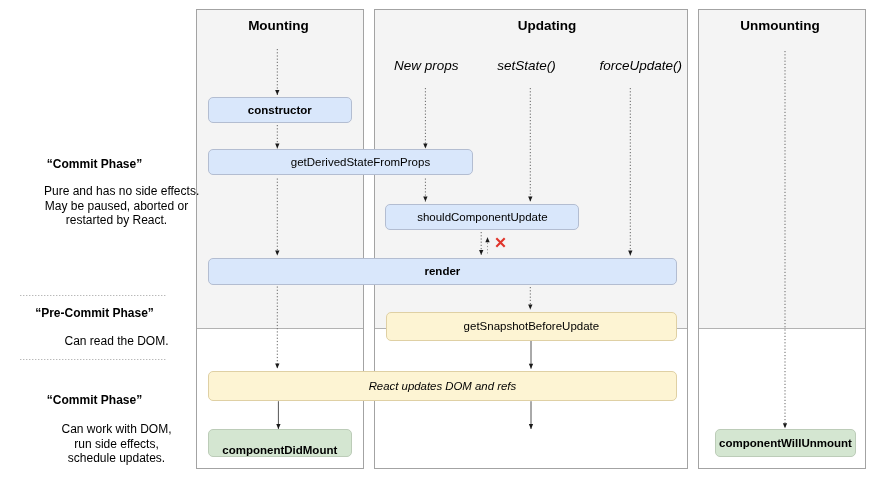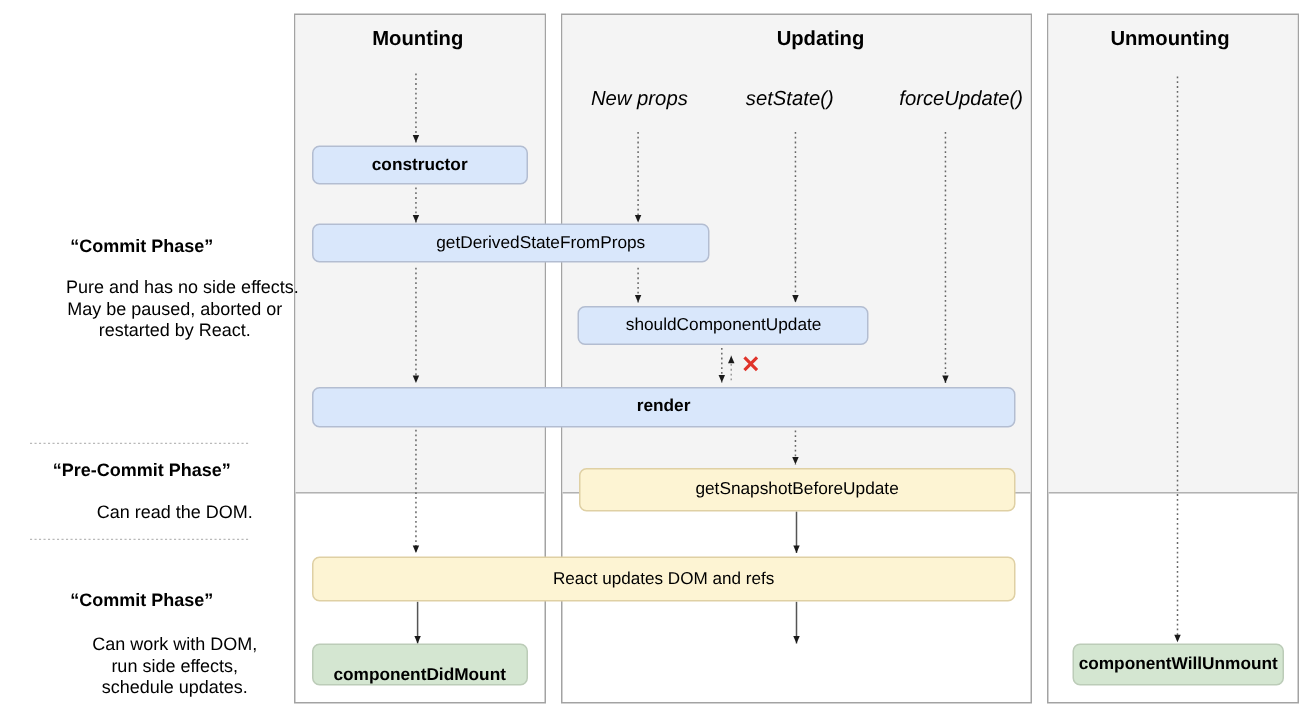--- a/index.html
+++ b/index.html
@@ -23,21 +23,21 @@
     position:absolute;box-sizing:border-box;border-radius:5px;
     display:flex;align-items:center;justify-content:center;
     text-align:center;white-space:nowrap;
   }
   .node.blue{background:#d9e7fb;border:1px solid #b3bdd1;}
   .node.yellow{background:#fdf4d3;border:1px solid #dfd0a4;}
   .node.green{background:#d4e6d1;border:1px solid #bcccb8;}
   .node .t{display:block;}
   .n-bold .t{font-weight:bold;font-size:11.5px;}
   .n-reg  .t{font-weight:normal;font-size:11.5px;}
-  .n-ital .t{font-size:11.4px;}
+  .n-ital .t{font-style:italic;font-size:11.4px;}
 
   
   .trigger{position:absolute;font-style:italic;font-size:13.5px;white-space:nowrap;text-align:center;}
 
   
   .phase-head{position:absolute;text-align:center;font-weight:bold;font-size:12px;white-space:nowrap;}
   .phase-desc{position:absolute;text-align:center;font-size:12px;line-height:14.6px;}
   .phase-desc span{display:block;white-space:nowrap;padding-left:44px;}
   .dot-rule{position:absolute;height:1px;}
 

